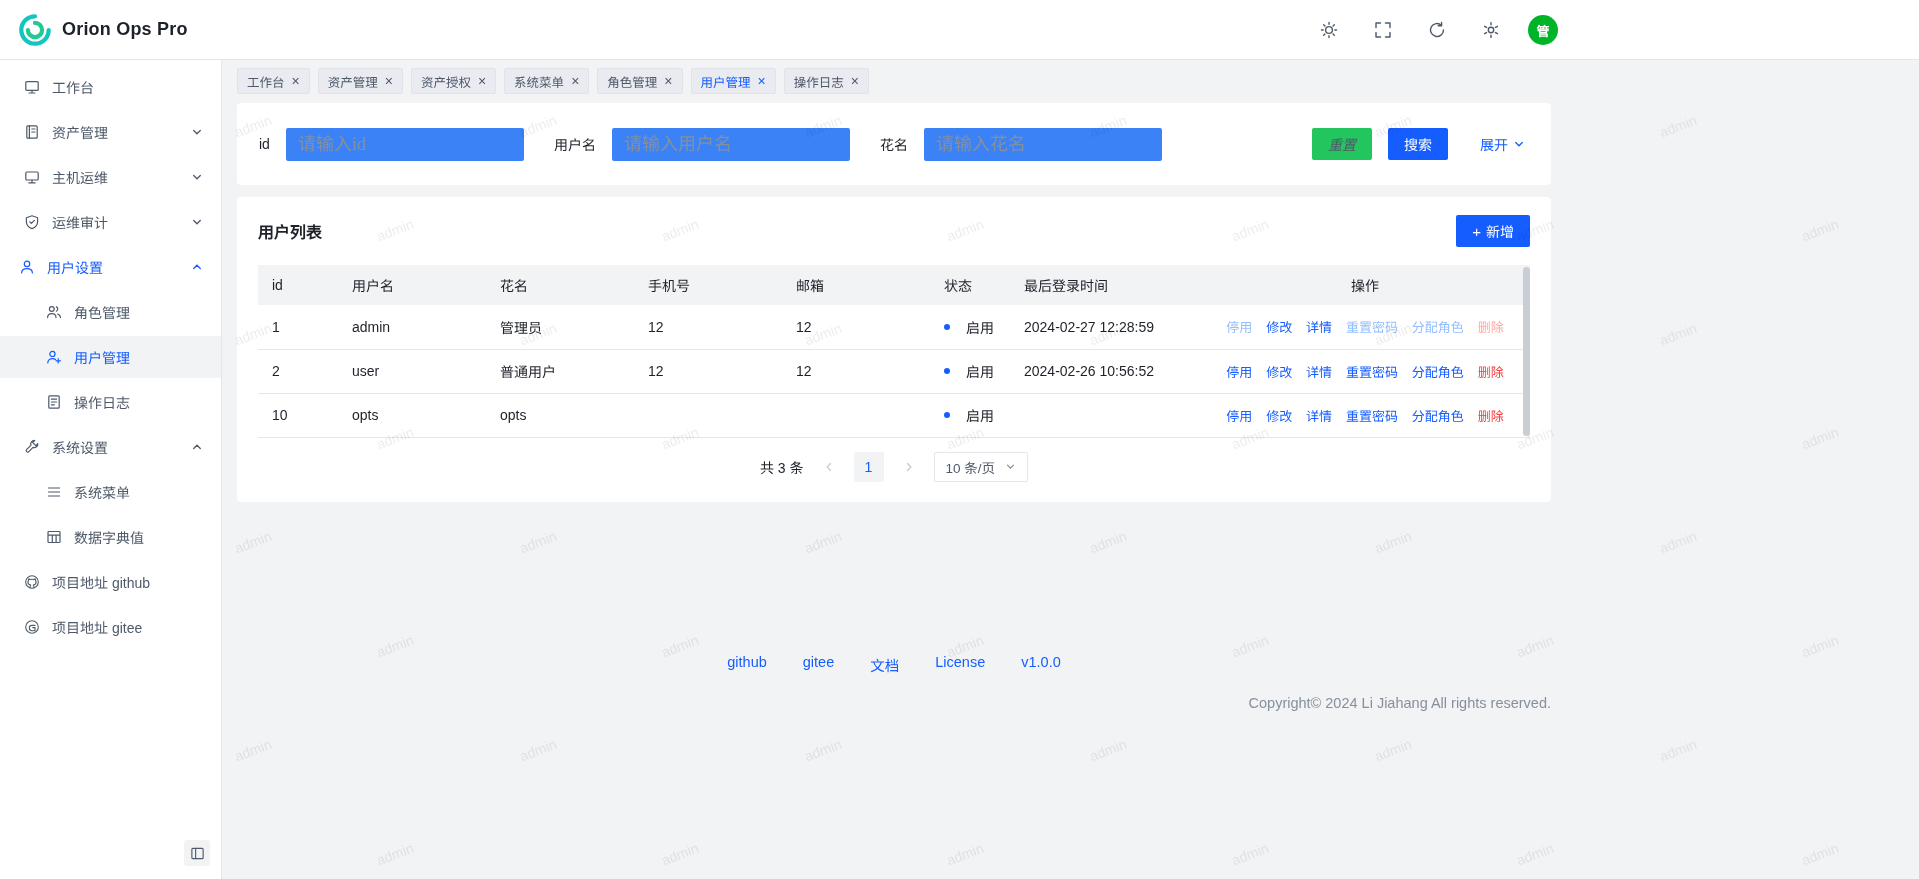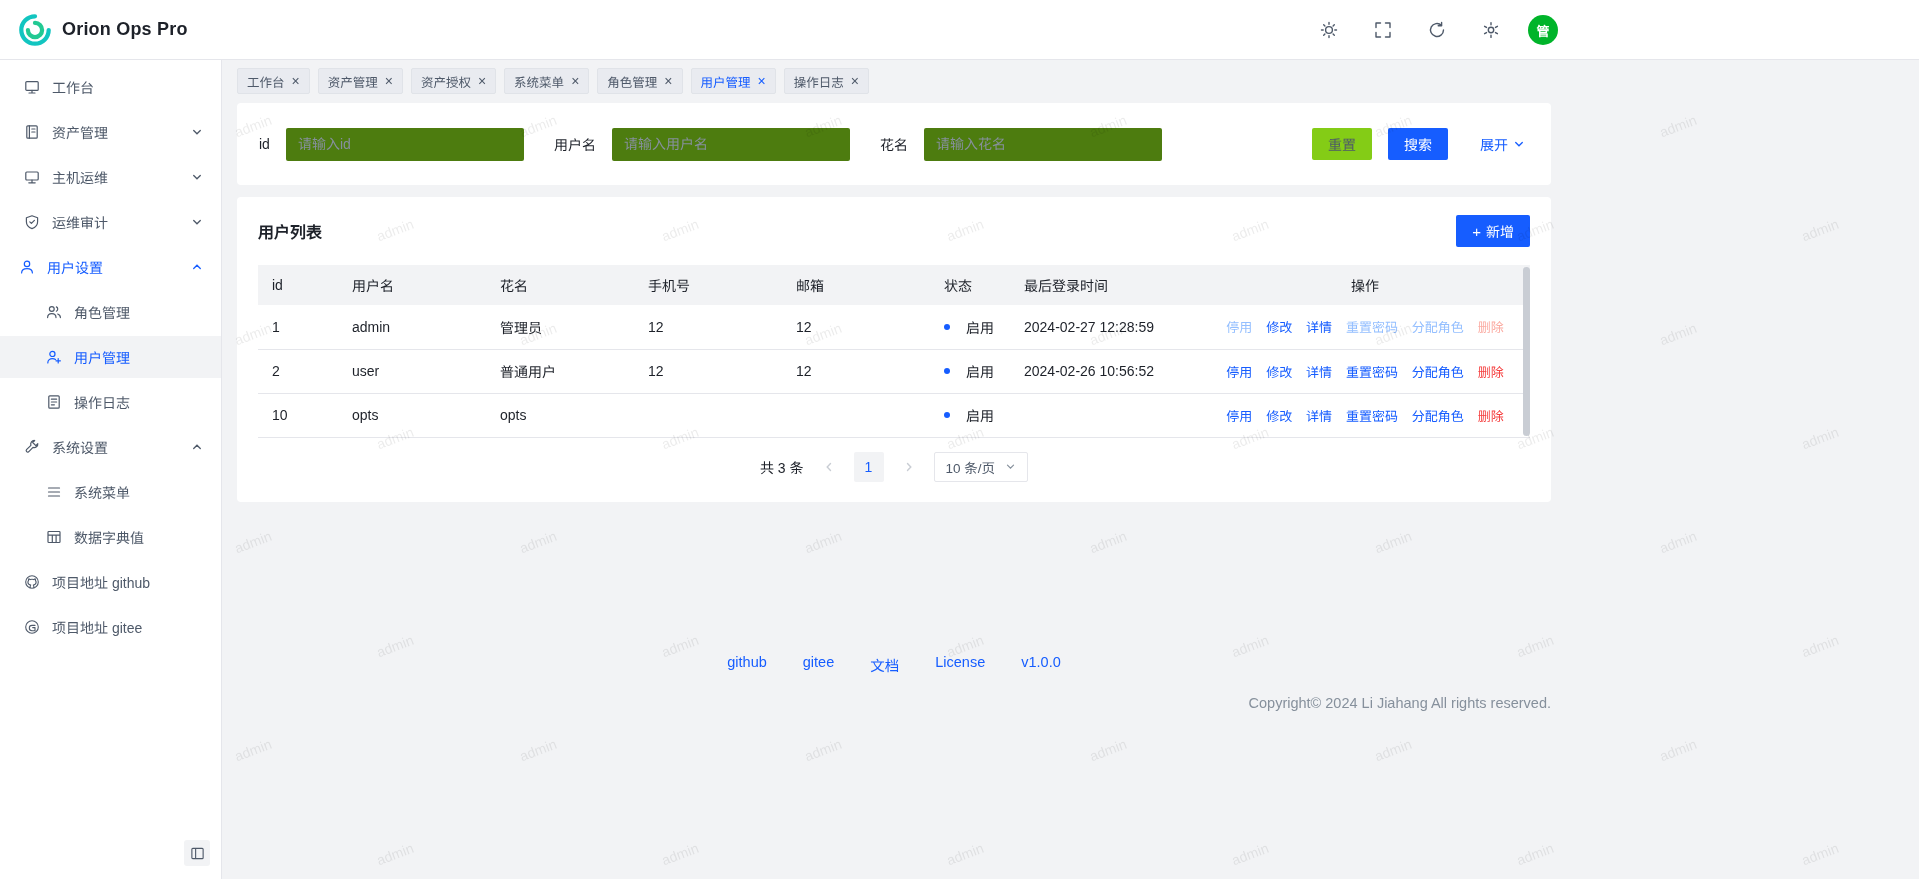--- a/index.html
+++ b/index.html
@@ -44,27 +44,27 @@
   .tab.active { color:#165DFF; }
   .tab .x { font-size:14px; line-height:1; cursor:pointer; }
 
   .content { width:1314px; margin-left:15px; position:relative; z-index:2; }
   .card { background:#fff; border-radius:4px; }
 
   
   .search-card { height:82px; display:flex; align-items:center; padding:0 22px; }
   .field { display:flex; align-items:center; margin-right:30px; }
   .field label { font-size:14px; color:#1D2129; margin-right:16px; white-space:nowrap; }
-  .field input { width:238px; height:33px; background:#4d7c0f; border:none; outline:none; border-radius:2px;
-                 padding:0 12px; font-size:14px; color:#1D2129; font-family:Liberation Sans, sans-serif; }
+  .field input { width:238px; height:33px; background:#3b82f6; border:none; outline:none; border-radius:2px;
+                 padding:0 12px; font-size:18px; color:#1D2129; font-family:Liberation Serif, serif; }
   .field input::placeholder { color:#86909C; }
   .search-actions { margin-left:auto; display:flex; align-items:center; gap:16px; }
   .btn { height:32px; padding:0 16px; font-size:14px; border-radius:2px; border:none; cursor:pointer;
          font-family:inherit; display:inline-flex; align-items:center; gap:5px; }
-  .btn-secondary { background:#84cc16; color:#4E5969; }
+  .btn-secondary { background:#22c55e; color:#4E5969;font-style:italic; }
   .btn-primary { background:#165DFF; color:#fff; }
   .btn-text { background:none; color:#165DFF; padding:0 4px; margin-left:12px; }
   .btn-text .chev { display:flex; }
 
   
   .table-card { margin-top:12px; padding:18px 21px 20px; min-height:304px; }
   .table-head-row { display:flex; align-items:center; justify-content:space-between; margin-bottom:18px; }
   .card-title { font-size:16px; font-weight:bold; color:#1D2129; }
   .plus { font-size:15px; line-height:1; }
 

